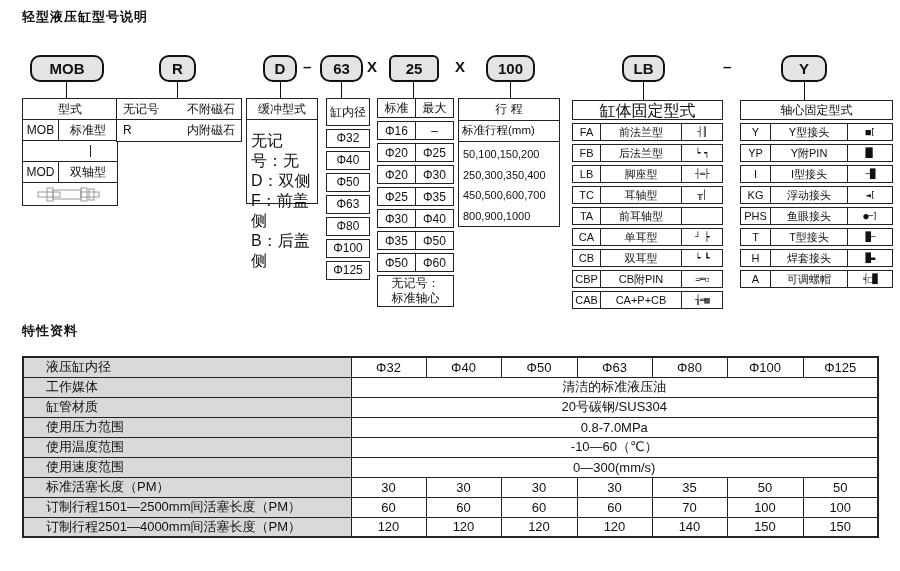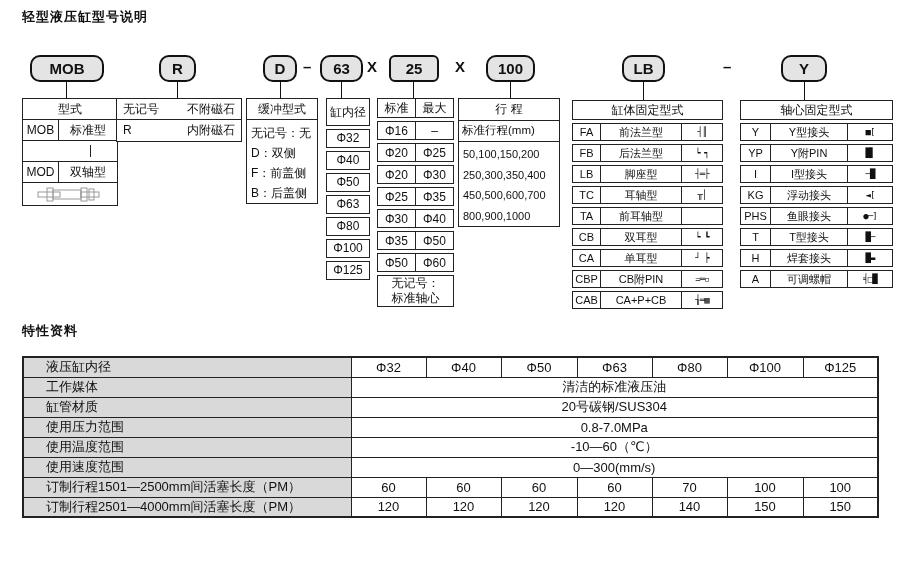--- a/index.html
+++ b/index.html
@@ -18,21 +18,21 @@
   .row2{display:flex;border-bottom:1px solid #222;height:21px;line-height:20px;box-sizing:border-box;}
   .row2:last-child{border-bottom:none;}
   .c-l{width:38px;border-right:1px solid #222;text-align:center;box-sizing:border-box;}
   .c-r{flex:1;text-align:center;}
   .stack{position:absolute;display:flex;flex-direction:column;gap:3px;font-size:12px;}
   .cell{box-sizing:border-box;border:1.2px solid #222;background:#fff;height:19px;line-height:17px;
         text-align:center;display:flex;align-items:center;justify-content:center;}
   .cellrow{box-sizing:border-box;border:1.2px solid #222;background:#fff;height:19px;display:flex;align-items:stretch;}
   .cellrow .cc{display:flex;align-items:center;justify-content:center;box-sizing:border-box;}
   .mono{font-family:"DejaVu Sans Mono",monospace;font-size:9px;letter-spacing:-1px;}
-  .list{padding:3px 4px;font-size:12px;line-height:20px;}
+  .list{padding:3px 4px;font-size:16px;line-height:20px;margin-top:8px;}
   .strokelines{padding:2px 0 2px 4px;font-size:11px;line-height:20.5px;}
   
   table.spec{position:absolute;left:22px;top:356px;width:855px;border-collapse:collapse;
              font-size:13px;table-layout:fixed;}
   table.spec td{border:1px solid #222;height:20px;padding:0;text-align:center;box-sizing:border-box;}
   table.spec td.lab{background:#d9d9d9;text-align:left;padding-left:22px;}
   table.spec{border:2px solid #222;}
   .cylsvg{stroke:#9a9a9a;fill:none;stroke-width:1;}
 </style>
 </head>
@@ -183,21 +183,21 @@
     <div class="strokelines">
 
     <div>50,100,150,200</div>
         <div>250,300,350,400</div>
         <div>450,500,600,700</div>
         <div>800,900,1000</div>
       </div>
   </div>
 
   <div class="stack" style="left:572px;top:100px;width:151px;font-size:11px;">
-    <div class="cell" style="height:20px;font-size:12px;">缸体固定型式</div>
+    <div class="cell" style="height:20px;font-size:16px;">缸体固定型式</div>
     <div style="display:flex;flex-direction:column;gap:3px;">
 
         <div class="cellrow" style="height:18px;">
           <div class="cc" style="width:28px;border-right:1px solid #222;">FA</div>
           <div class="cc" style="flex:1;border-right:1px solid #222;">前法兰型</div>
           <div class="cc mono" style="width:40px;">┤║</div>
         </div>
 
         <div class="cellrow" style="height:18px;">
           <div class="cc" style="width:28px;border-right:1px solid #222;">FB</div>
@@ -217,29 +217,29 @@
           <div class="cc mono" style="width:40px;">╥│</div>
         </div>
 
         <div class="cellrow" style="height:18px;">
           <div class="cc" style="width:28px;border-right:1px solid #222;">TA</div>
           <div class="cc" style="flex:1;border-right:1px solid #222;">前耳轴型</div>
           <div class="cc mono" style="width:40px;"></div>
         </div>
 
         <div class="cellrow" style="height:18px;">
+          <div class="cc" style="width:28px;border-right:1px solid #222;">CA</div>
+          <div class="cc" style="flex:1;border-right:1px solid #222;">单耳型</div>
+          <div class="cc mono" style="width:40px;">┘ ┝</div>
+        </div>
+
+        <div class="cellrow" style="height:18px;">
           <div class="cc" style="width:28px;border-right:1px solid #222;">CB</div>
           <div class="cc" style="flex:1;border-right:1px solid #222;">双耳型</div>
           <div class="cc mono" style="width:40px;">┕ ┗</div>
-        </div>
-
-        <div class="cellrow" style="height:18px;">
-          <div class="cc" style="width:28px;border-right:1px solid #222;">CA</div>
-          <div class="cc" style="flex:1;border-right:1px solid #222;">单耳型</div>
-          <div class="cc mono" style="width:40px;">┘ ┝</div>
         </div>
 
         <div class="cellrow" style="height:18px;">
           <div class="cc" style="width:28px;border-right:1px solid #222;">CBP</div>
           <div class="cc" style="flex:1;border-right:1px solid #222;">CB附PIN</div>
           <div class="cc mono" style="width:40px;">=═▫</div>
         </div>
 
         <div class="cellrow" style="height:18px;">
           <div class="cc" style="width:28px;border-right:1px solid #222;">CAB</div>
@@ -342,20 +342,31 @@
       </tr>
       <tr>
         <td class="lab">使用温度范围</td>
         <td colspan="7">-10—60（℃）</td>
       </tr>
       <tr>
         <td class="lab">使用速度范围</td>
         <td colspan="7">0—300(mm/s)</td>
       </tr>
       <tr>
+        <td class="lab">标准活塞长度（PM）</td>
+
+      <td>30</td>
+          <td>30</td>
+          <td>30</td>
+          <td>30</td>
+          <td>35</td>
+          <td>50</td>
+          <td>50</td>
+        </tr>
+      <tr>
         <td class="lab">订制行程1501—2500mm间活塞长度（PM）</td>
 
       <td>60</td>
           <td>60</td>
           <td>60</td>
           <td>60</td>
           <td>70</td>
           <td>100</td>
           <td>100</td>
         </tr>

